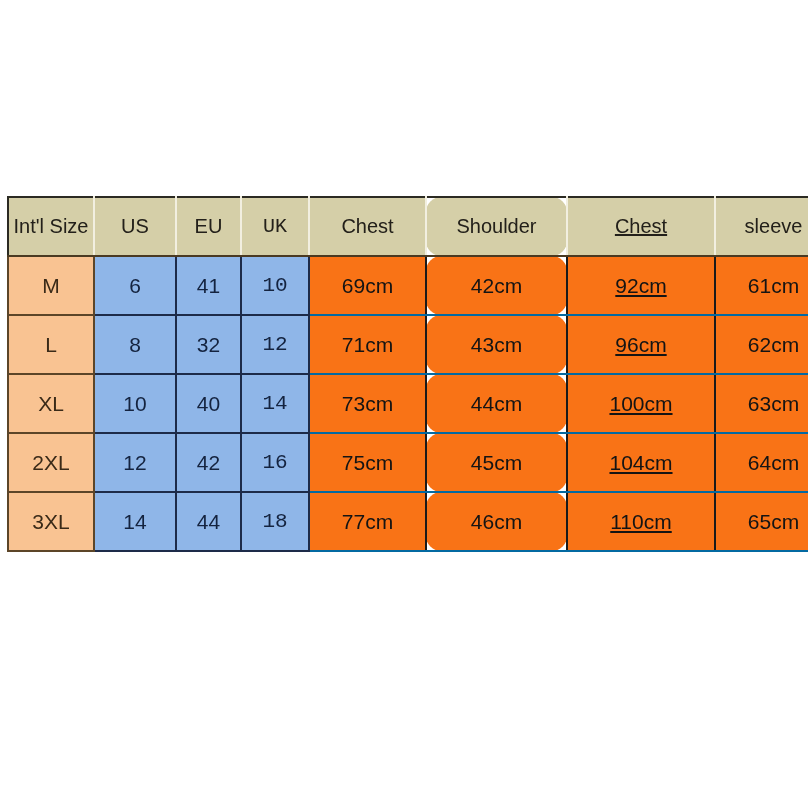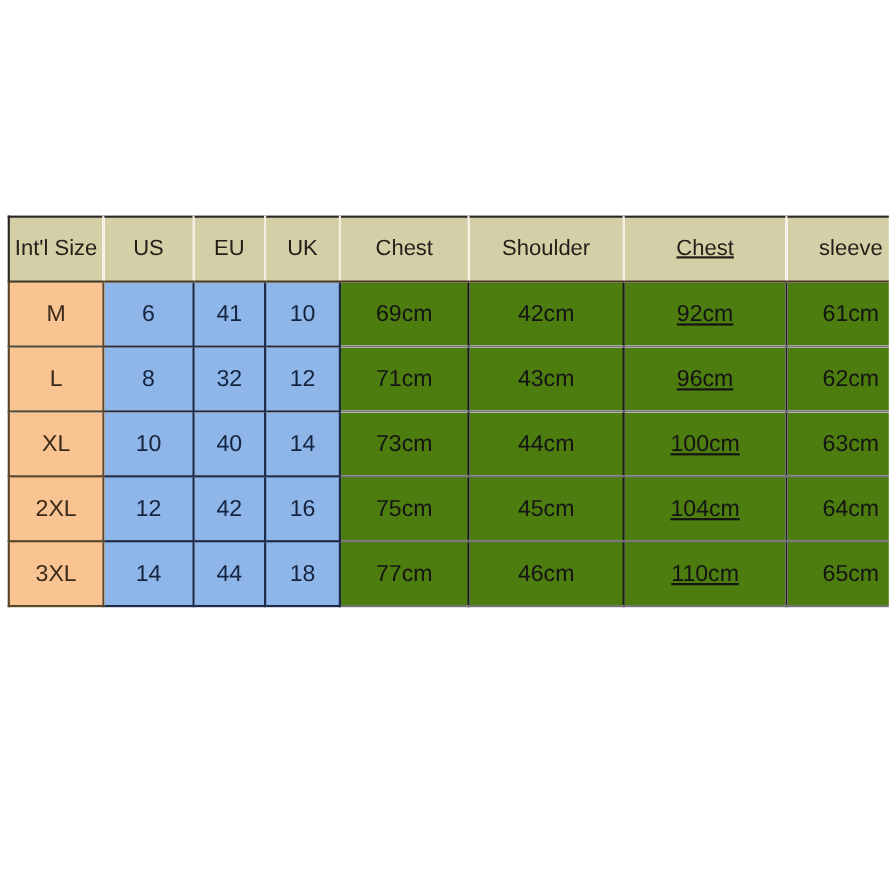--- a/index.html
+++ b/index.html
@@ -31,23 +31,23 @@
     text-align: center;
     vertical-align: middle;
     white-space: nowrap;
     overflow: hidden;
   }
 
   
   .col-intl     { width: 84px; }
   .col-us       { width: 80px; }
   .col-eu       { width: 63px; }
-  .col-uk       { width: 66px; }
+  .col-uk       { width: 66px; font-family: Liberation Mono, monospace; }
   .col-length   { width: 115px; }
-  .col-shoulder { width: 139px; }
+  .col-shoulder { width: 139px; border-radius: 15px; }
   .col-chest    { width: 146px; text-decoration: underline; }
   .col-sleeve   { width: 115px; }
 
   
   .hdr-row td {
     height: 57px;
     background: #d5cfa8;
     color: #23201a;
     font-size: 20px;
     font-weight: 400;
@@ -84,24 +84,24 @@
   
   td.cell-blue {
     background: #8fb6e8;
     color: #14233f;
     border-right: 2px solid #1d2b49;
     border-bottom: 2px solid #1d2b49;
   }
 
   
   td.cell-white {
-    background: #4d7c0f;
+    background: #f97316;
     color: #141414;
     border-right: 2px solid #1a1a1a;
-    border-bottom: 2px solid #737373;
+    border-bottom: 2px solid #0369a1;
   }
   td.cell-white.col-sleeve {
     border-right: none;
   }
 </style>
 </head>
 <body>
 
 <table id="size-chart">
   <tbody>

